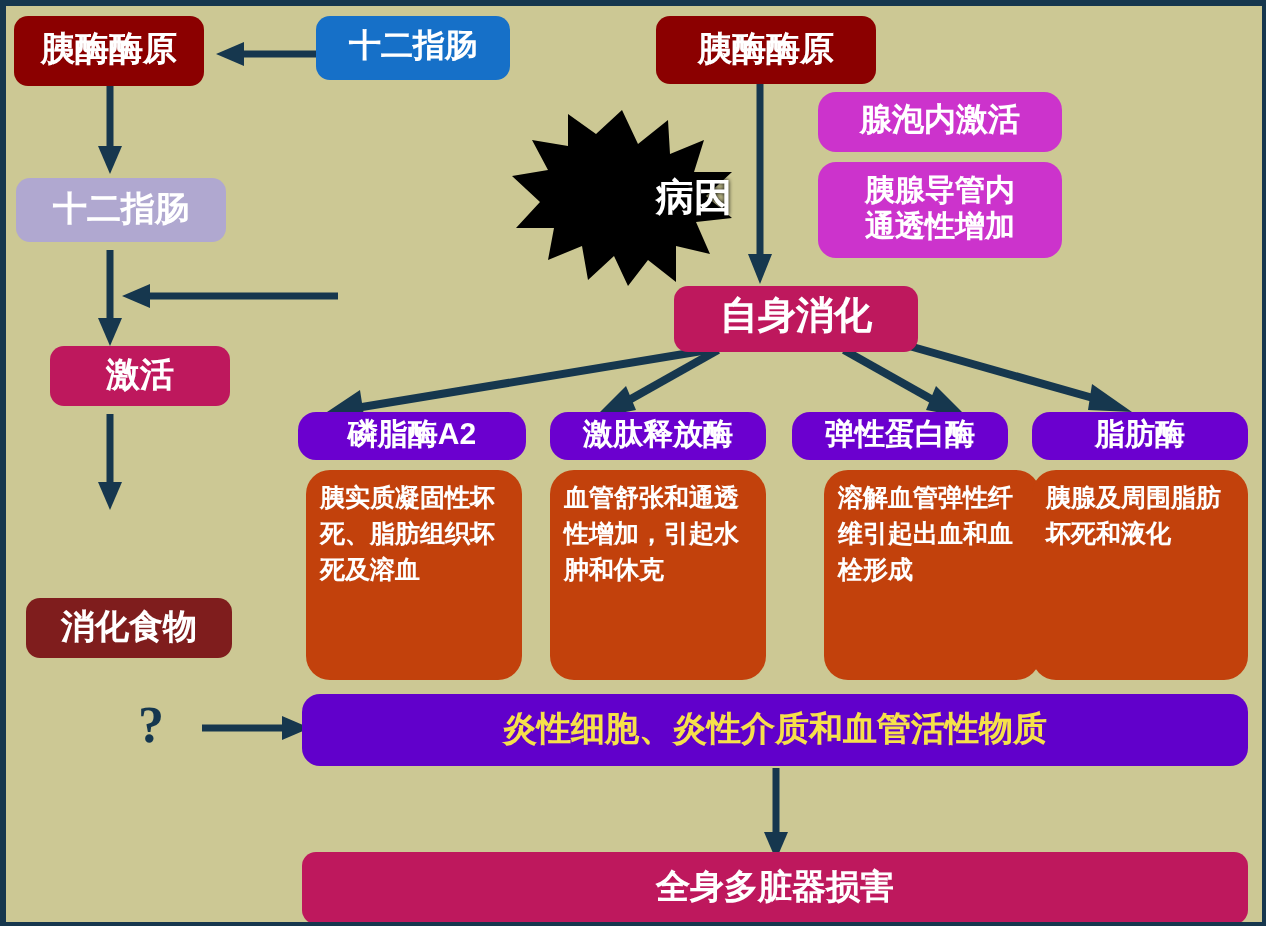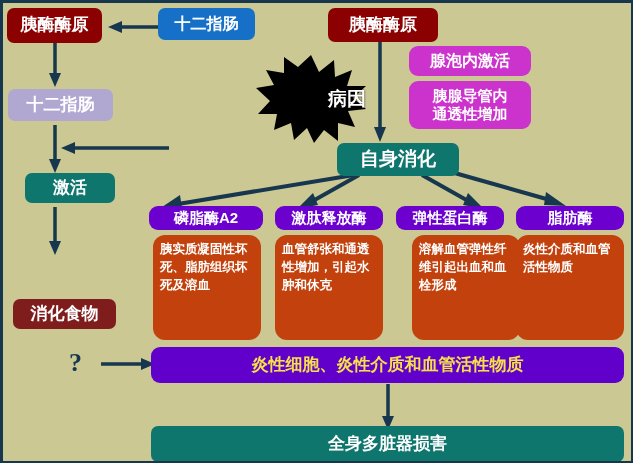--- a/index.html
+++ b/index.html
@@ -28,21 +28,21 @@
     text-align: center;
     color: #ffffff;
     font-weight: bold;
     line-height: 1.18;
     box-sizing: border-box;
     white-space: pre-line;
   }
   .darkred  { background: #8b0000; border-radius: 7px; }
   .blue     { background: #1670c8; border-radius: 7px; }
   .lavender { background: #b0a8d0; border-radius: 7px; }
-  .red      { background: #0f766e; border-radius: 7px; }
+  .red      { background: #be185d; border-radius: 7px; }
   .green    { background: #7f1d1d; border-radius: 7px; margin-top: 44px; }
   .magenta  { background: #cc33cc; border-radius: 9px; }
   .violet   { background: #6b00cf; border-radius: 9px; }
   .vio-bar  { background: #6100cb; border-radius: 9px; color: #f6e04a; }
   .redbox   { background: #c2410c; border-radius: 12px; }
 
   .desc {
     font-size: 12.5px;
     line-height: 1.42;
     padding: 6px 7px;
@@ -197,21 +197,21 @@
   <div class="node violet" style="left:146px; top:203px; width:114px; height:24px; font-size:15px;">磷脂酶A2</div>
   <div class="node redbox desc" style="left:150px; top:232px; width:108px; height:105px;">胰实质凝固性坏死、脂肪组织坏死及溶血</div>
 
   <div class="node violet" style="left:272px; top:203px; width:108px; height:24px; font-size:15px;">激肽释放酶</div>
   <div class="node redbox desc" style="left:272px; top:232px; width:108px; height:105px;">血管舒张和通透性增加，引起水肿和休克</div>
 
   <div class="node violet" style="left:393px; top:203px; width:108px; height:24px; font-size:15px;">弹性蛋白酶</div>
   <div class="node redbox desc" style="left:393px; top:232px; width:108px; height:105px;margin-left:16px;">溶解血管弹性纤维引起出血和血栓形成</div>
 
   <div class="node violet" style="left:513px; top:203px; width:108px; height:24px; font-size:15px;">脂肪酶</div>
-  <div class="node redbox desc" style="left:513px; top:232px; width:108px; height:105px;">炎性介质和血管活性物质</div>
+  <div class="node redbox desc" style="left:513px; top:232px; width:108px; height:105px;">胰腺及周围脂肪坏死和液化</div>
 
   <div class="qmark" style="left:66px; top:345px;">?</div>
 
   <div class="node vio-bar" style="left:148px; top:344px; width:473px; height:36px; font-size:17px;">炎性细胞、炎性介质和血管活性物质</div>
 
   <div class="node red" style="left:148px; top:423px; width:473px; height:36px; font-size:17px;">全身多脏器损害</div>
 
 </div>
 
 </body></html>

